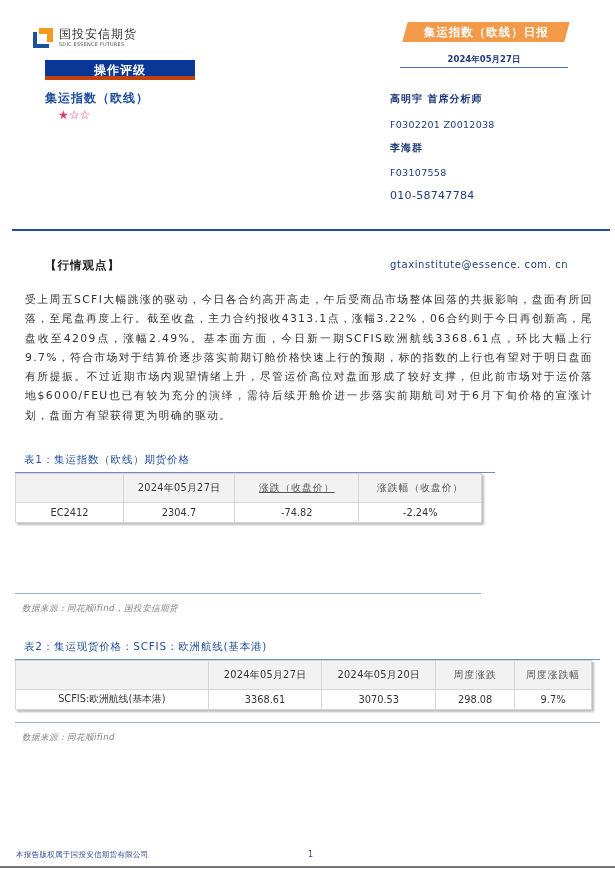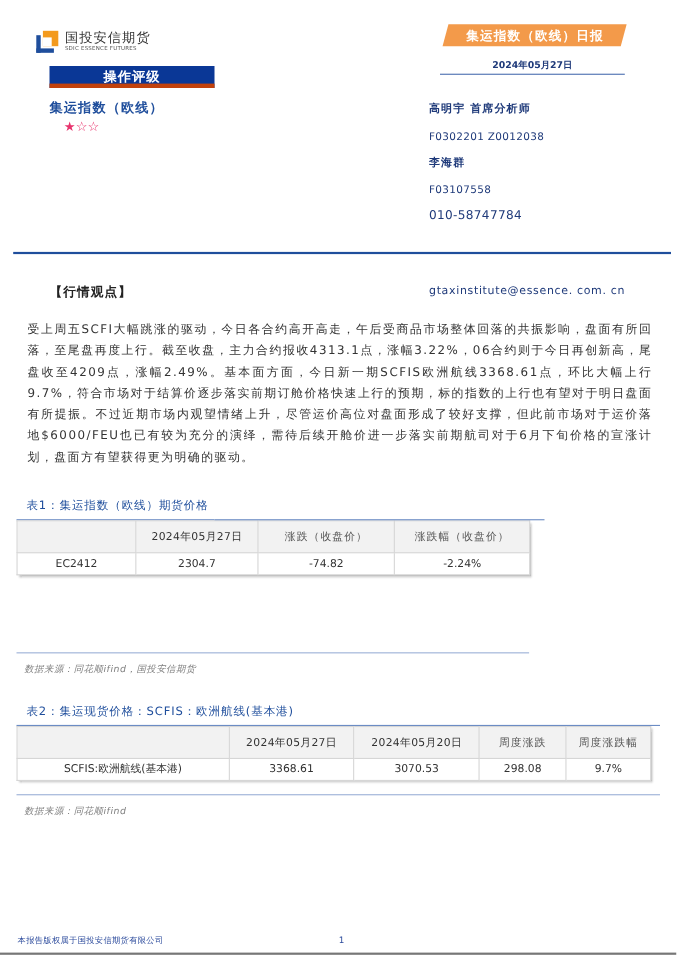--- a/index.html
+++ b/index.html
@@ -95,21 +95,21 @@
 <div class="section-heading">【行情观点】</div>
 <p class="body-text">受上周五SCFI大幅跳涨的驱动，今日各合约高开高走，午后受商品市场整体回落的共振影响，盘面有所回落，至尾盘再度上行。截至收盘，主力合约报收4313.1点，涨幅3.22%，06合约则于今日再创新高，尾盘收至4209点，涨幅2.49%。基本面方面，今日新一期SCFIS欧洲航线3368.61点，环比大幅上行9.7%，符合市场对于结算价逐步落实前期订舱价格快速上行的预期，标的指数的上行也有望对于明日盘面有所提振。不过近期市场内观望情绪上升，尽管运价高位对盘面形成了较好支撑，但此前市场对于运价落地$6000/FEU也已有较为充分的演绎，需待后续开舱价进一步落实前期航司对于6月下旬价格的宣涨计划，盘面方有望获得更为明确的驱动。</p>
 
 <div class="table-caption" style="top:453px;">表1：集运指数（欧线）期货价格</div>
 <div class="table-rule" style="top:472px; width:180px;"></div>
 <table class="data" style="left:15px; top:473px; width:467px;">
   <thead>
     <tr>
       <th style="width:110px;"></th>
       <th class="col-date" style="width:113px;">2024年05月27日</th>
-      <th class="col-change" style="width:127px;">涨跌（收盘价）</th>
+      <th class="col-change" style="width:127px;text-decoration:underline;">涨跌（收盘价）</th>
       <th class="col-change" style="width:125px;">涨跌幅（收盘价）</th>
     </tr>
   </thead>
   <tbody>
     <tr>
       <td>EC2412</td>
       <td>2304.7</td>
       <td>-74.82</td>
       <td>-2.24%</td>
     </tr>

